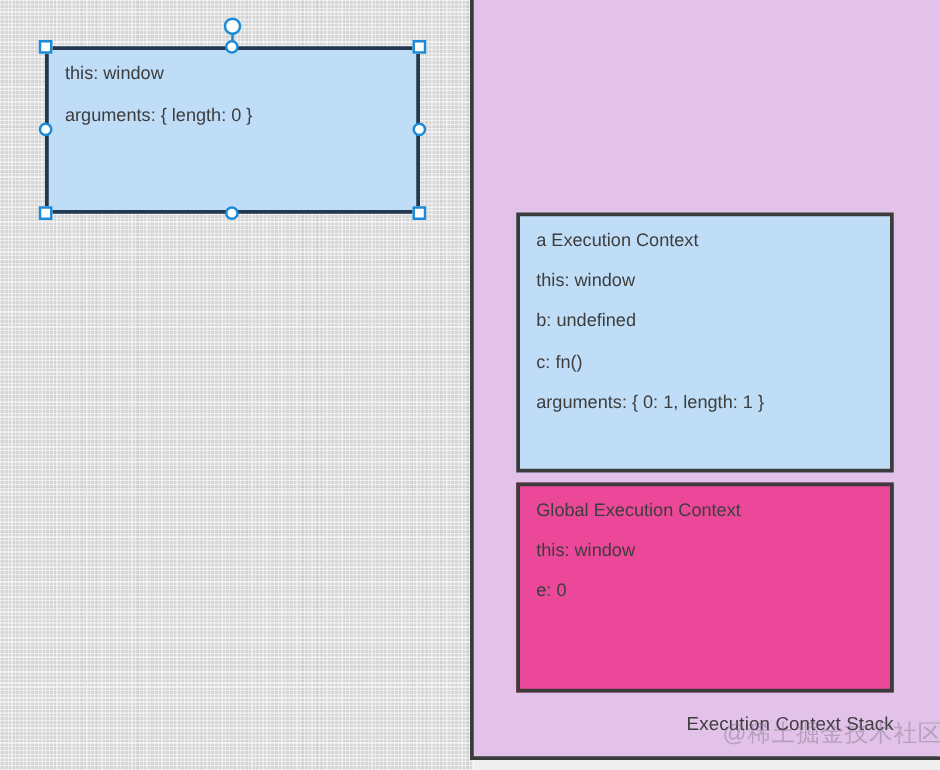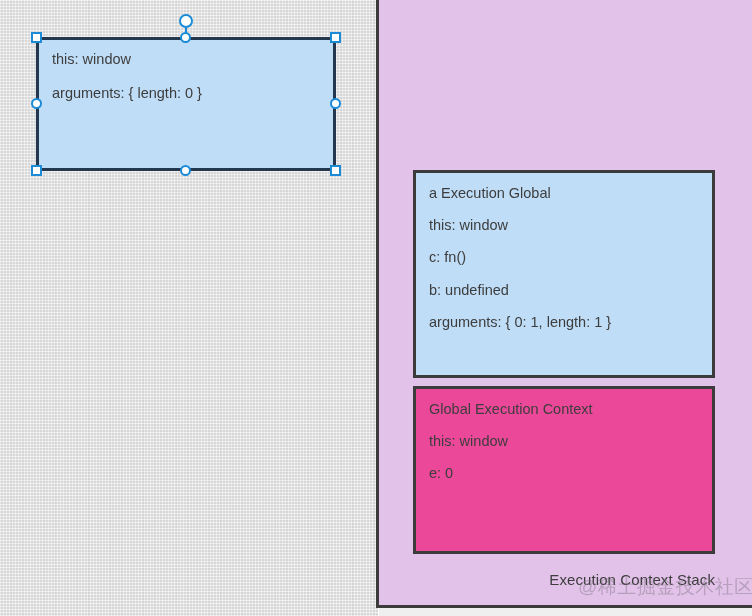--- a/index.html
+++ b/index.html
@@ -212,24 +212,24 @@
     <div class="handle-ci" id="h-rc"></div>
     <div class="handle-sq" id="h-bl"></div>
     <div class="handle-ci" id="h-bc"></div>
     <div class="handle-sq" id="h-br"></div>
   </div>
 
   <div id="panel-right"></div>
   <div id="panel-bottom-shadow"></div>
 
   <div class="ctx-box" id="box-a">
-    <div class="row">a Execution Global</div>
+    <div class="row">a Execution Context</div>
     <div class="row">this: window</div>
+    <div class="row">b: undefined</div>
     <div class="row">c: fn()</div>
-    <div class="row">b: undefined</div>
     <div class="row">arguments: { 0: 1, length: 1 }</div>
   </div>
 
   <div class="ctx-box" id="box-global">
     <div class="row">Global Execution Context</div>
     <div class="row">this: window</div>
     <div class="row">e: 0</div>
   </div>
 
   <div id="stack-label">Execution Context Stack</div>

